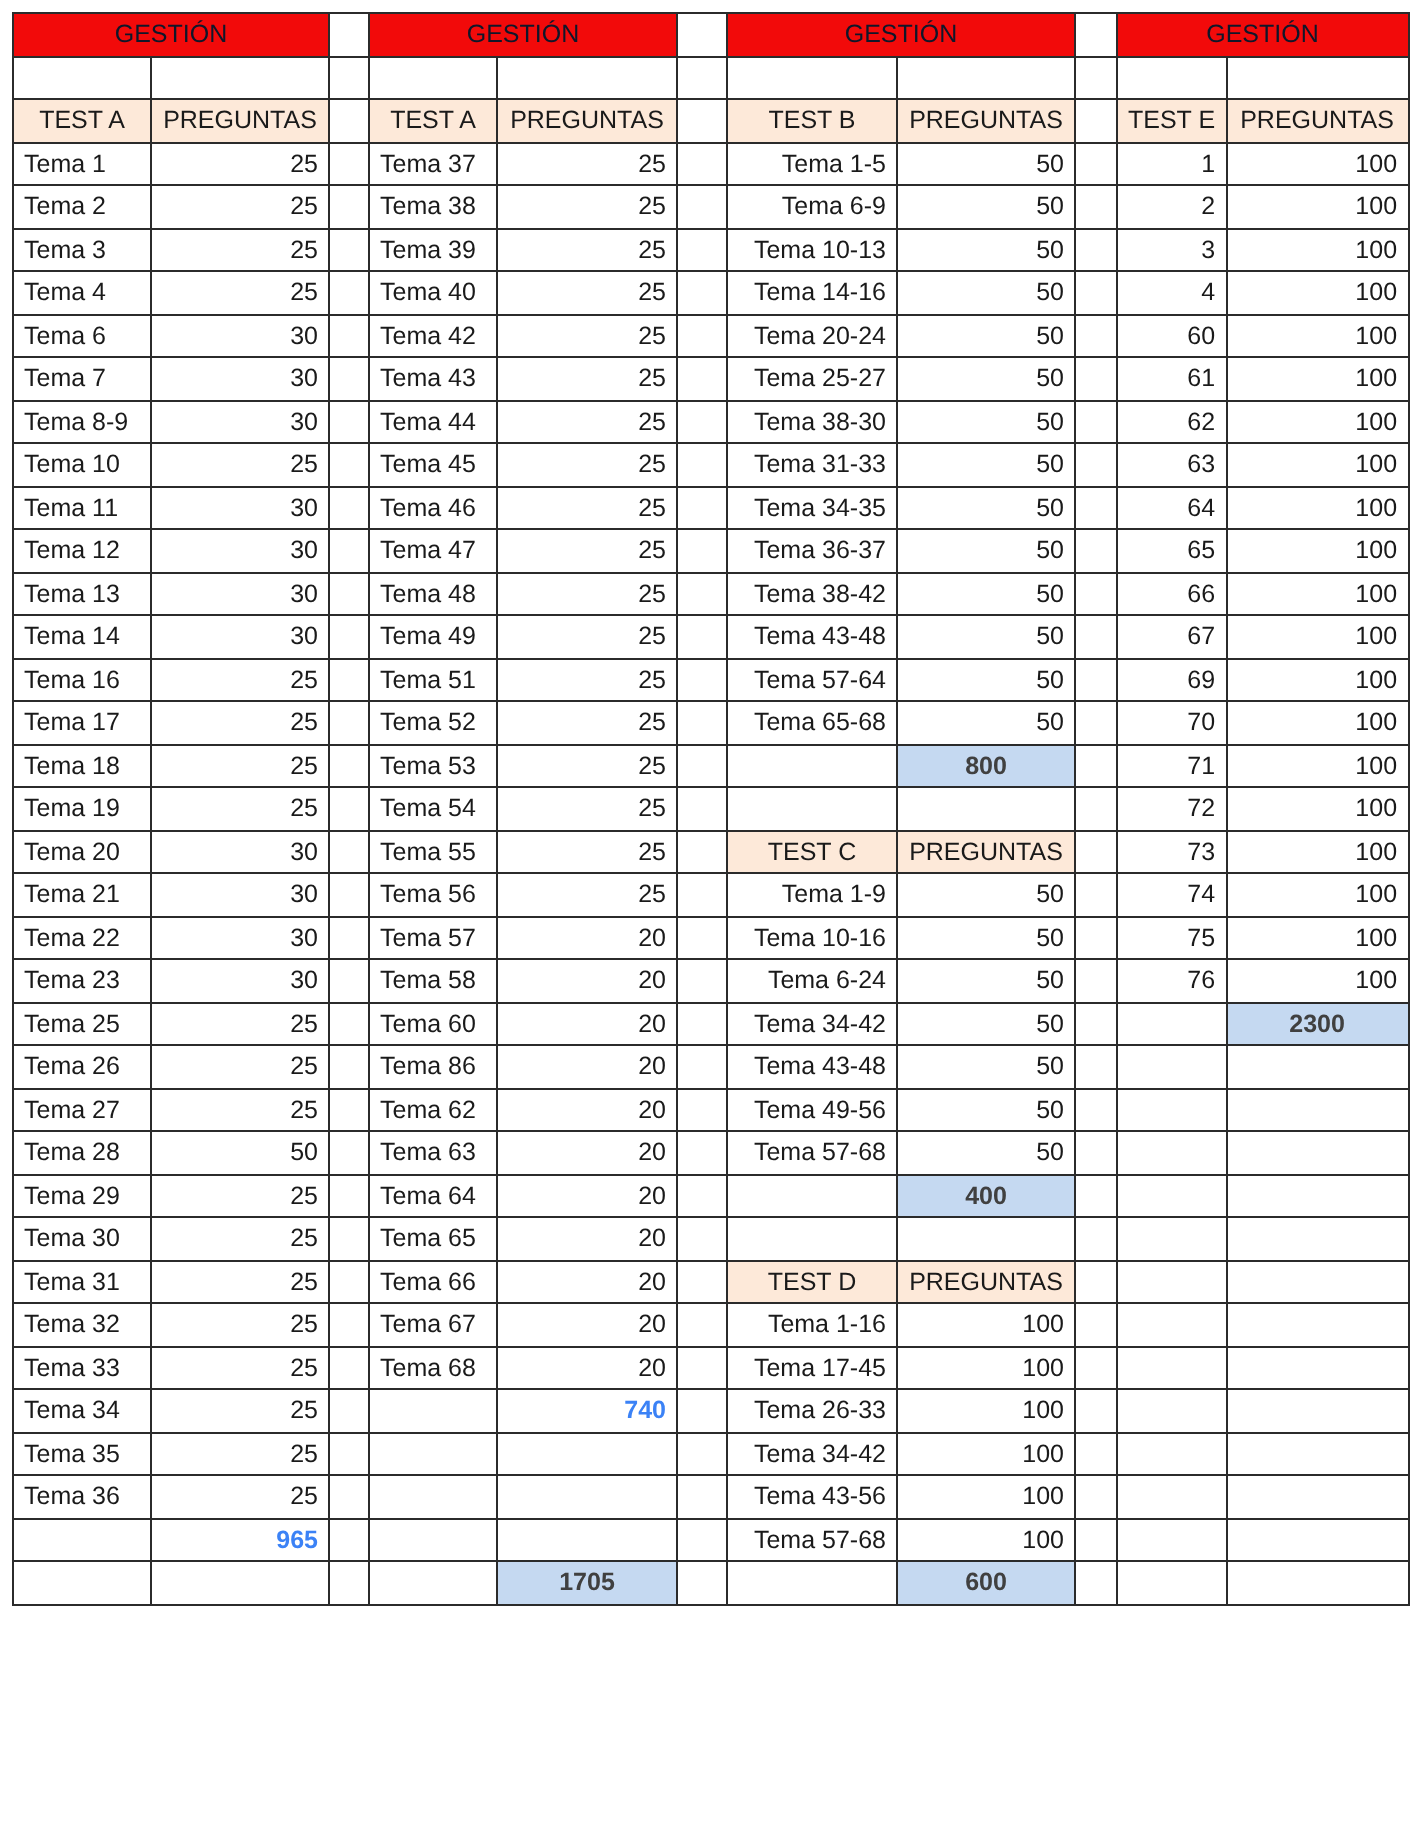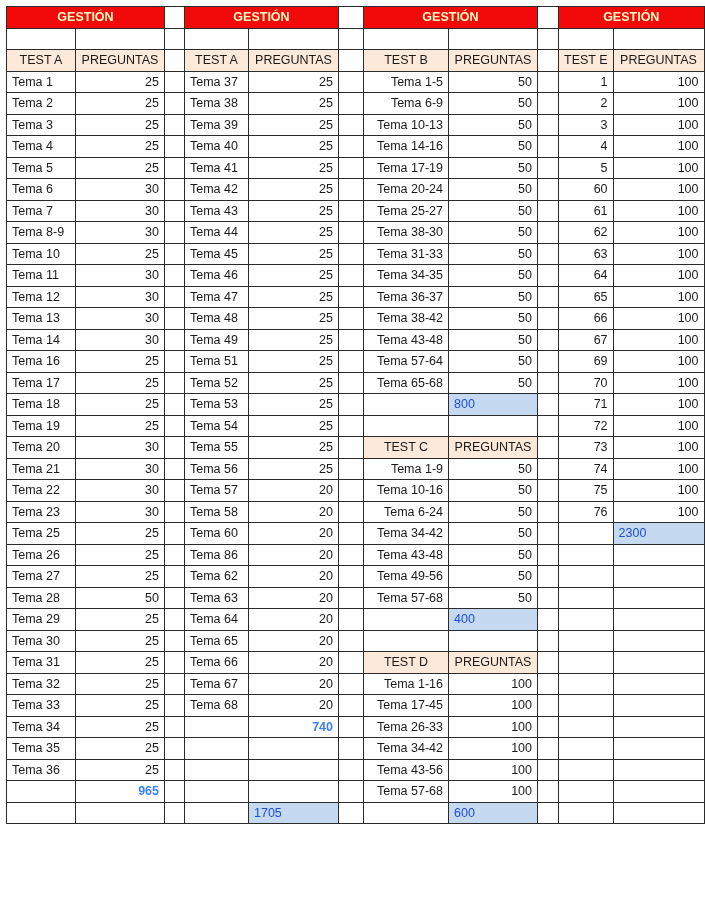--- a/index.html
+++ b/index.html
@@ -2,28 +2,28 @@
 <html><head>
   <meta charset="utf-8">
   <style>
     html, body { margin: 0; padding: 0; background: #ffffff; }
     body { width: 705px; height: 912px; position: relative; overflow: hidden;
            font-family: "Liberation Sans", sans-serif; color: #1a1a1a; }
     #sheet { position: absolute; left: 6px; top: 6px; }
     table.grid { border-collapse: collapse; table-layout: fixed; }
     table.grid td { border: 1px solid #2b2b2b; height: 21.5px; padding: 0 5px;
                     font-size: 12.5px; white-space: nowrap; overflow: hidden; box-sizing: border-box; }
-    td.title { background: #f20a0a; color: #fef9c3; font-weight: bold; text-align: center; font-size: 12.5px; height: 22px; margin-left: 28px; }
+    td.title { background: #f20a0a; color: #0f172a; font-weight: normal; text-align: center; font-size: 12.5px; height: 22px; margin-left: 28px; }
     td.hdr { background: #fde9d9; text-align: center; }
     td.num { text-align: right; }
     td.name { text-align: left; }
     td.rname { text-align: right; }
     td.ctr { text-align: right; }
     td.total { color: #3b82f6; font-weight: bold; text-align: right; }
-    td.total-blue { background: #c5d9f1; color: #1d4ed8; font-weight: normal; text-align: left; }
+    td.total-blue { background: #c5d9f1; color: #404040; font-weight: bold; text-align: center; }
     td.spacer { background: #ffffff; }
     col.c1 { width: 69px; } col.c2 { width: 89px; }
     col.s1 { width: 20px; }
     col.c3 { width: 64px; } col.c4 { width: 90px; }
     col.s2 { width: 25px; }
     col.c5 { width: 85px; } col.c6 { width: 89px; }
     col.s3 { width: 21px; }
     col.c7 { width: 50px; } col.c8 { width: 91px; }
   </style>
 </head>
@@ -126,33 +126,20 @@
           <td class="name">Tema 40</td>
           <td class="num">25</td>
           <td class="spacer"></td>
           <td class="rname">Tema 14-16</td>
           <td class="num">50</td>
           <td class="spacer"></td>
           <td class="ctr">4</td>
           <td class="num">100</td>
         </tr>
         <tr>
-          <td class="name">Tema 5</td>
-          <td class="num">25</td>
-          <td class="spacer"></td>
-          <td class="name">Tema 41</td>
-          <td class="num">25</td>
-          <td class="spacer"></td>
-          <td class="rname">Tema 17-19</td>
-          <td class="num">50</td>
-          <td class="spacer"></td>
-          <td class="ctr">5</td>
-          <td class="num">100</td>
-        </tr>
-        <tr>
           <td class="name">Tema 6</td>
           <td class="num">30</td>
           <td class="spacer"></td>
           <td class="name">Tema 42</td>
           <td class="num">25</td>
           <td class="spacer"></td>
           <td class="rname">Tema 20-24</td>
           <td class="num">50</td>
           <td class="spacer"></td>
           <td class="ctr">60</td>

